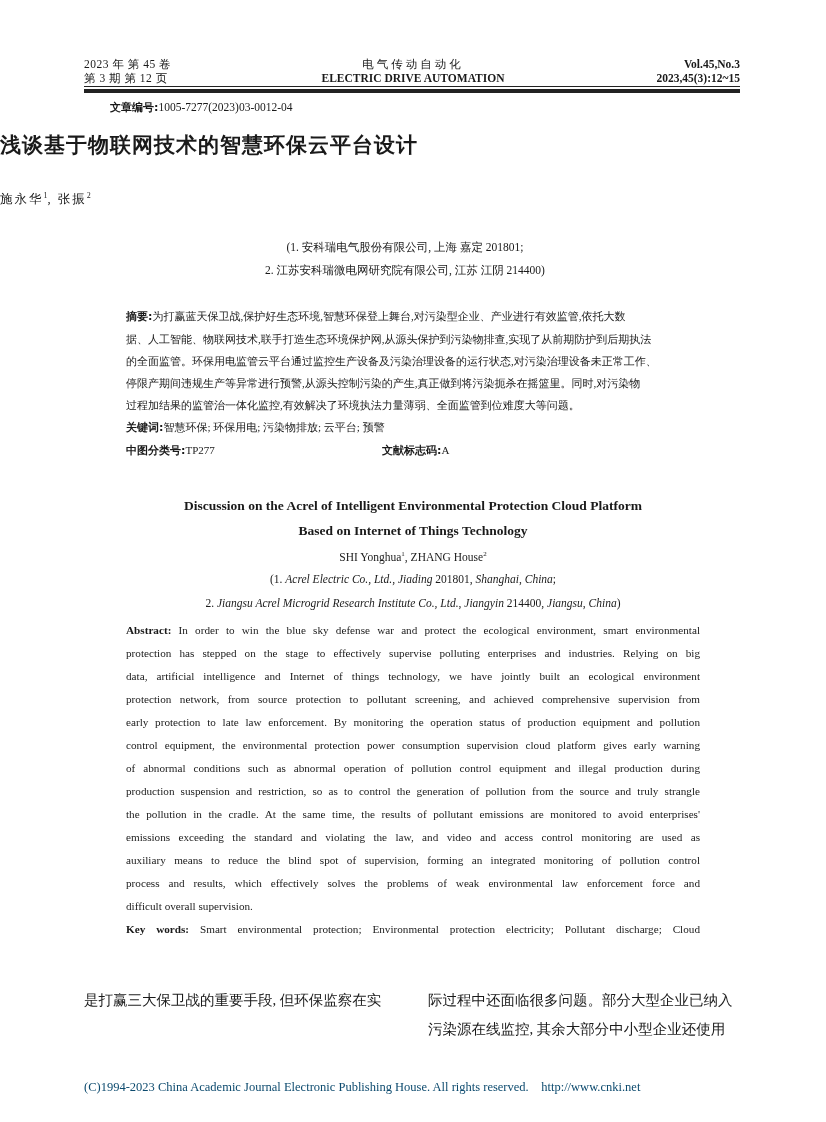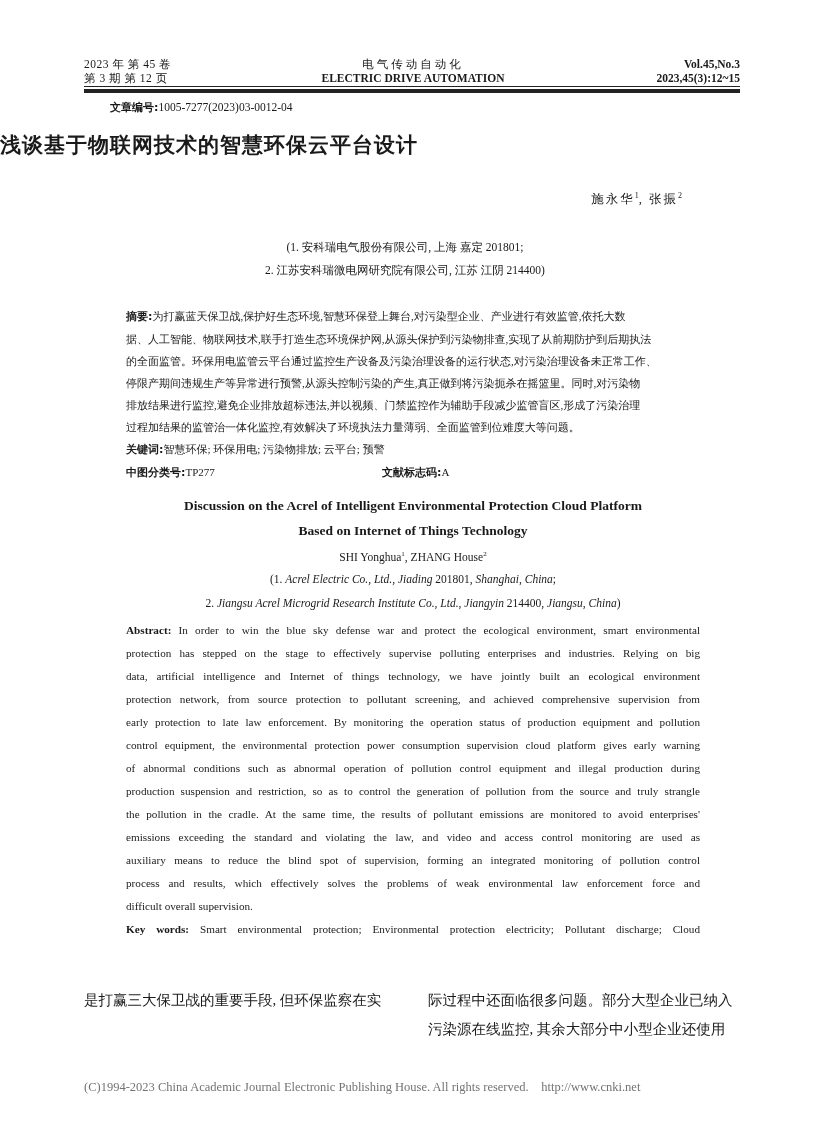--- a/index.html
+++ b/index.html
@@ -10,40 +10,40 @@
   .hdr-left { left: 84px; top: 57px; font-weight: normal; letter-spacing: 0.5px; }
   .hdr-center { left: 280px; width: 266px; top: 57px; text-align: center; }
   .hdr-center .cn { letter-spacing: 3px; font-weight: normal; }
   .hdr-right { right: 86px; top: 57px; text-align: right; }
   .rule-thin { left: 84px; width: 656px; top: 86px; height: 1px; background: #222; }
   .rule-thick { left: 84px; width: 656px; top: 89px; height: 4px; background: #222; }
   .article-no { left: 110px; top: 100px; font-size: 11.5px; }
   .article-no b { font-family: "DejaVu Sans", sans-serif; font-weight: bold; font-size: 11px; }
   .title { left: 0; width: 826px; top: 131px; font-size: 21px; font-weight: bold;
            font-family: "DejaVu Sans", sans-serif; letter-spacing: 1px; }
-  .authors { left: 0; width: 682px; top: 191px; text-align: right; font-size: 12.5px; letter-spacing: 2px; }
+  .authors { left: 0; width: 682px; top: 191px; text-align: left; font-size: 12.5px; letter-spacing: 2px; }
   .authors sup { font-size: 8px; letter-spacing: 0; }
   .affil { left: 0; width: 810px; text-align: center; font-size: 11.5px; }
   .cn-block { left: 126px; width: 574px; font-size: 11px; line-height: 22px; text-align: justify; }
   .cn-block b { font-family: "DejaVu Sans", sans-serif; font-weight: bold; font-size: 11px; }
   .line { white-space: nowrap; }
   .en-title { left: 0; width: 826px; text-align: center; font-size: 13.5px; font-weight: bold; }
   .en-auth { left: 0; width: 826px; text-align: center; font-size: 11.5px; }
   .en-auth sup { font-size: 7px; }
   .en-aff { left: 0; width: 826px; text-align: center; font-size: 11.5px; }
   .en-aff i { font-style: italic; }
   .en-block { left: 126px; width: 574px; font-size: 11.2px; line-height: 23px; text-align: justify; }
   .en-block .jl { display: block; text-align: justify; text-align-last: justify; white-space: nowrap; }
   .en-block .last { text-align-last: left; }
   .en-block b { font-weight: bold; }
   .body-col { font-size: 14.5px; line-height: 29px; }
   .col-left { left: 84px; width: 318px; top: 986px; }
   .col-right { left: 428px; width: 318px; top: 986px; }
   .indent { text-indent: 29px; }
-  .footer { left: 84px; top: 1080px; font-size: 12.5px; color: #737373; white-space: nowrap; }
+  .footer { left: 84px; top: 1080px; font-size: 12.5px; color: #0c4a6e; white-space: nowrap; }
 </style>
 </head>
 <body>
 
 <div class="abs hdr hdr-left">
   <div>2023 年 第 45 卷</div>
   <div>第 3 期 第 12 页</div>
 </div>
 <div class="abs hdr hdr-center">
   <div class="cn">电气传动自动化</div>
@@ -67,21 +67,20 @@
 </div>
 
 <div class="abs affil" style="top:240px">(1. 安科瑞电气股份有限公司, 上海 嘉定 201801;</div>
 <div class="abs affil" style="top:263px">2. 江苏安科瑞微电网研究院有限公司, 江苏 江阴 214400)</div>
 
 <div class="abs cn-block" style="top:305px">
   <div class="line"><b>摘要:</b><span>为打赢蓝天保卫战,保护好生态环境,智慧环保登上舞台,对污染型企业、产业进行有效监管,依托大数</span></div>
   <div class="line">据、人工智能、物联网技术,联手打造生态环境保护网,从源头保护到污染物排查,实现了从前期防护到后期执法</div>
   <div class="line">的全面监管。环保用电监管云平台通过监控生产设备及污染治理设备的运行状态,对污染治理设备未正常工作、</div>
   <div class="line">停限产期间违规生产等异常进行预警,从源头控制污染的产生,真正做到将污染扼杀在摇篮里。同时,对污染物</div>
-  <div class="line">排放结果进行监控,避免企业排放超标违法,并以视频、门禁监控作为辅助手段减少监管盲区,形成了污染治理</div>
   <div class="line">过程加结果的监管治一体化监控,有效解决了环境执法力量薄弱、全面监管到位难度大等问题。</div>
   <div class="line"><b>关键词:</b><span>智慧环保; 环保用电; 污染物排放; 云平台; 预警</span></div>
   <div class="line">
     <span style="display:inline-block;width:256px"><b>中图分类号:</b><span>TP277</span></span><b>文献标志码:</b><span>A</span>
   </div>
 </div>
 
 <div class="abs en-title" style="top:498px">Discussion on the Acrel of Intelligent Environmental Protection Cloud Platform</div>
 <div class="abs en-title" style="top:523px">Based on Internet of Things Technology</div>
 

